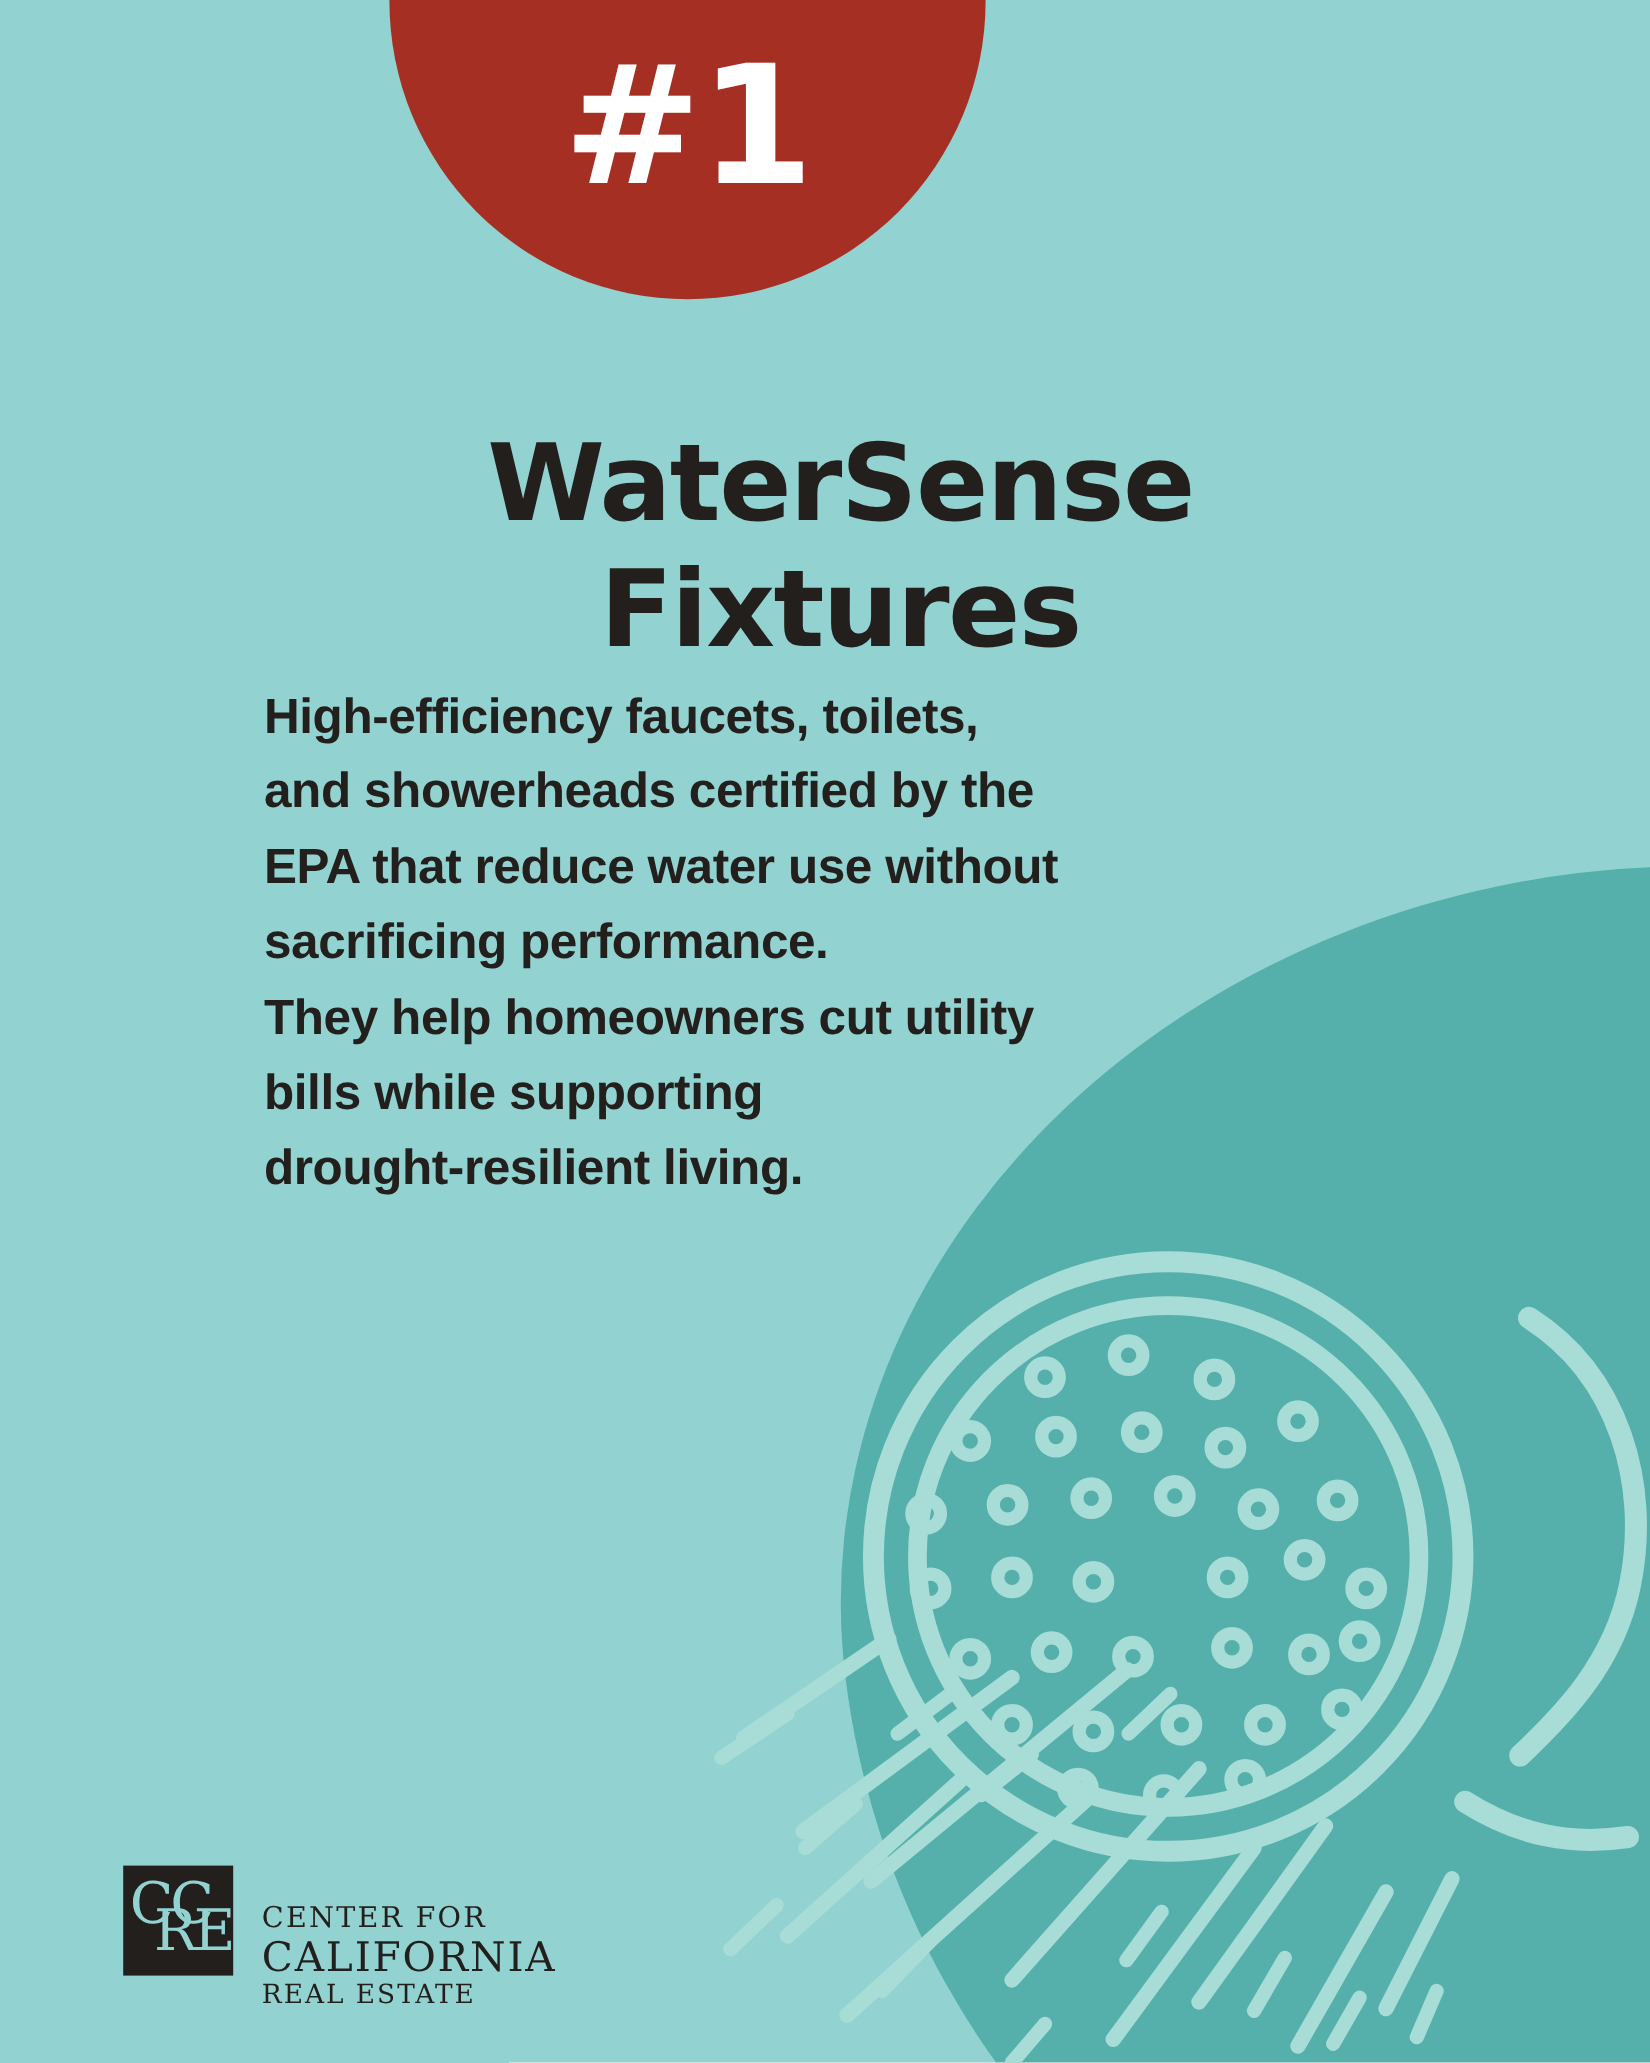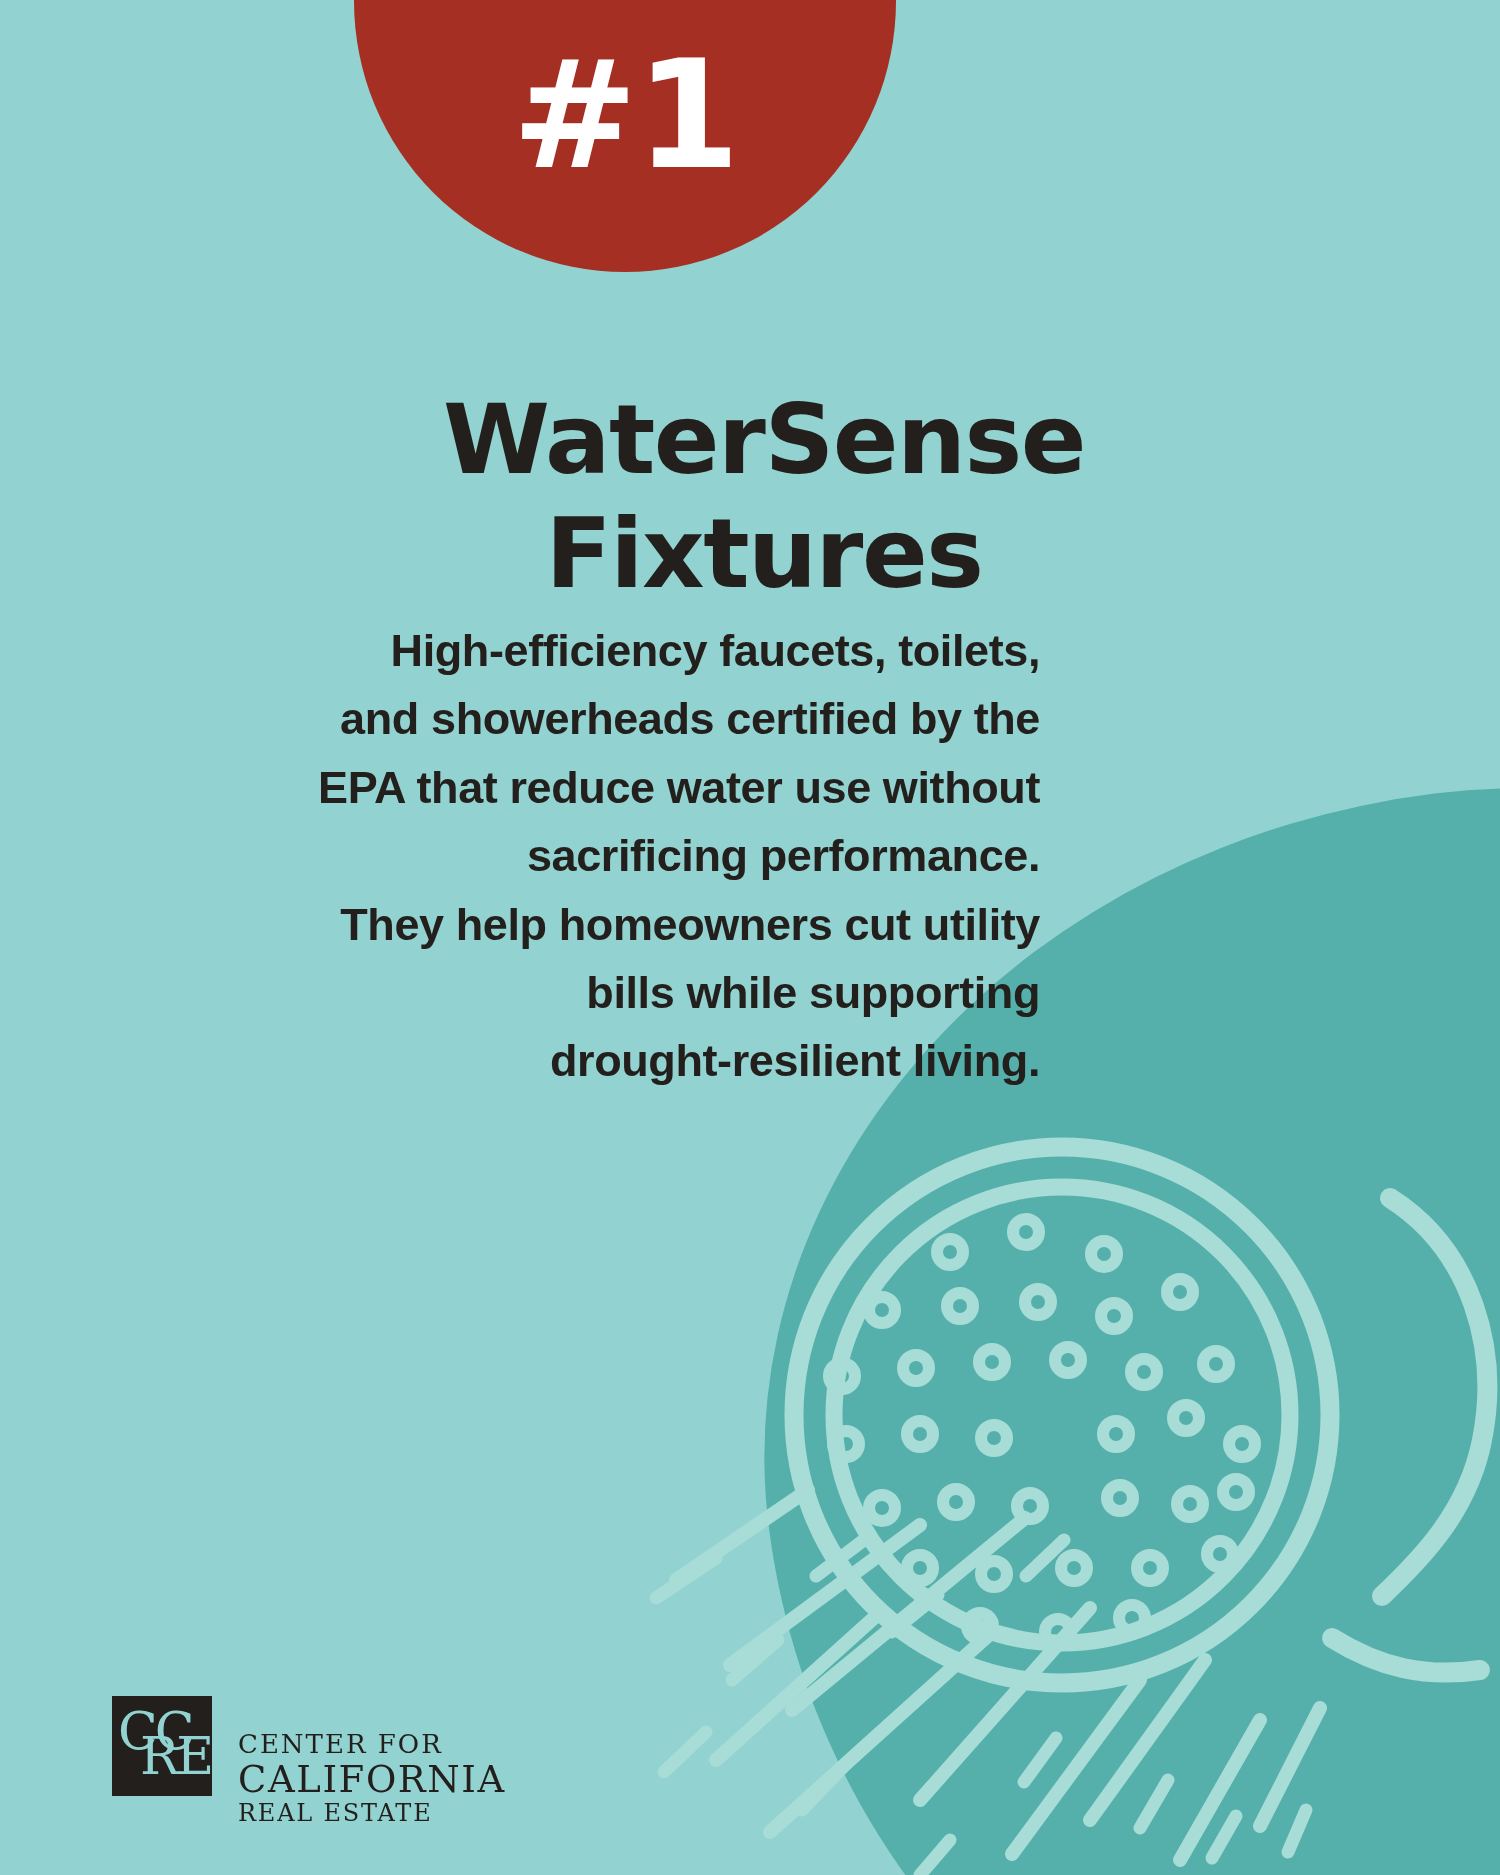--- a/index.html
+++ b/index.html
@@ -83,21 +83,20 @@
     left: 240px;
     top: 572px;
     width: 800px;
     color: #231f1c;
     font-size: 45px;
     font-weight: 700;
     line-height: 1.52;
     letter-spacing: -0.4px;
     font-family: "Liberation Sans", sans-serif;
     white-space: pre-line;
-    text-align: right;
   }
 
   
   .shower {
     position: absolute;
     left: 620px;
     top: 1020px;
     width: 880px;
     height: 855px;
     pointer-events: none;

